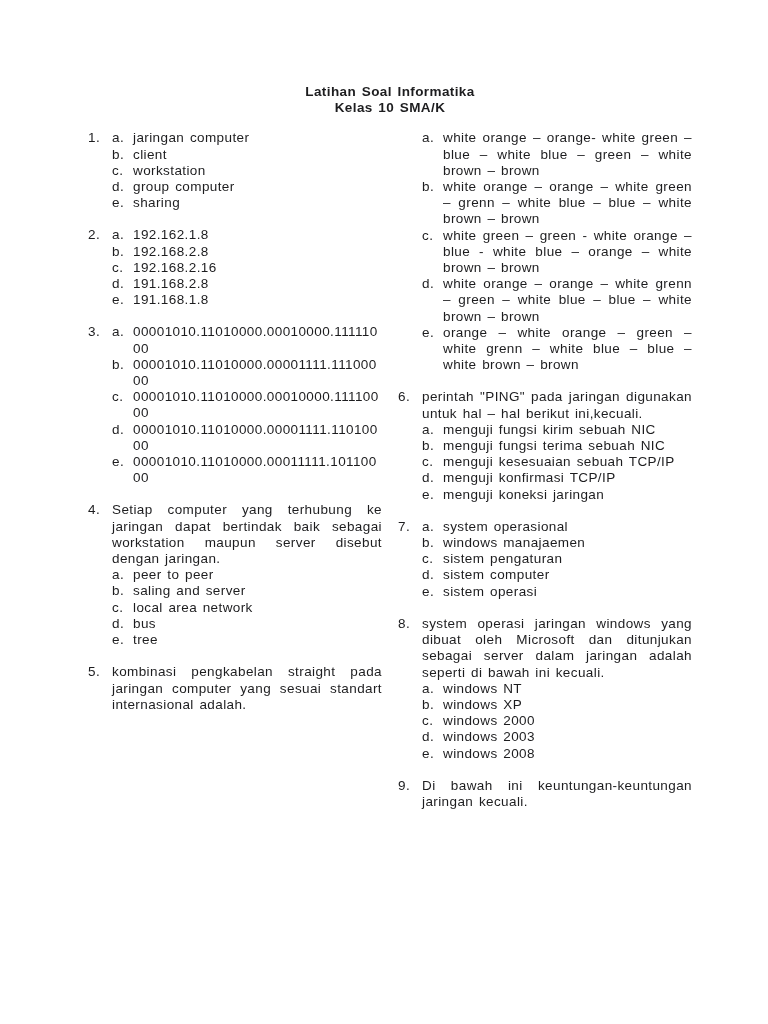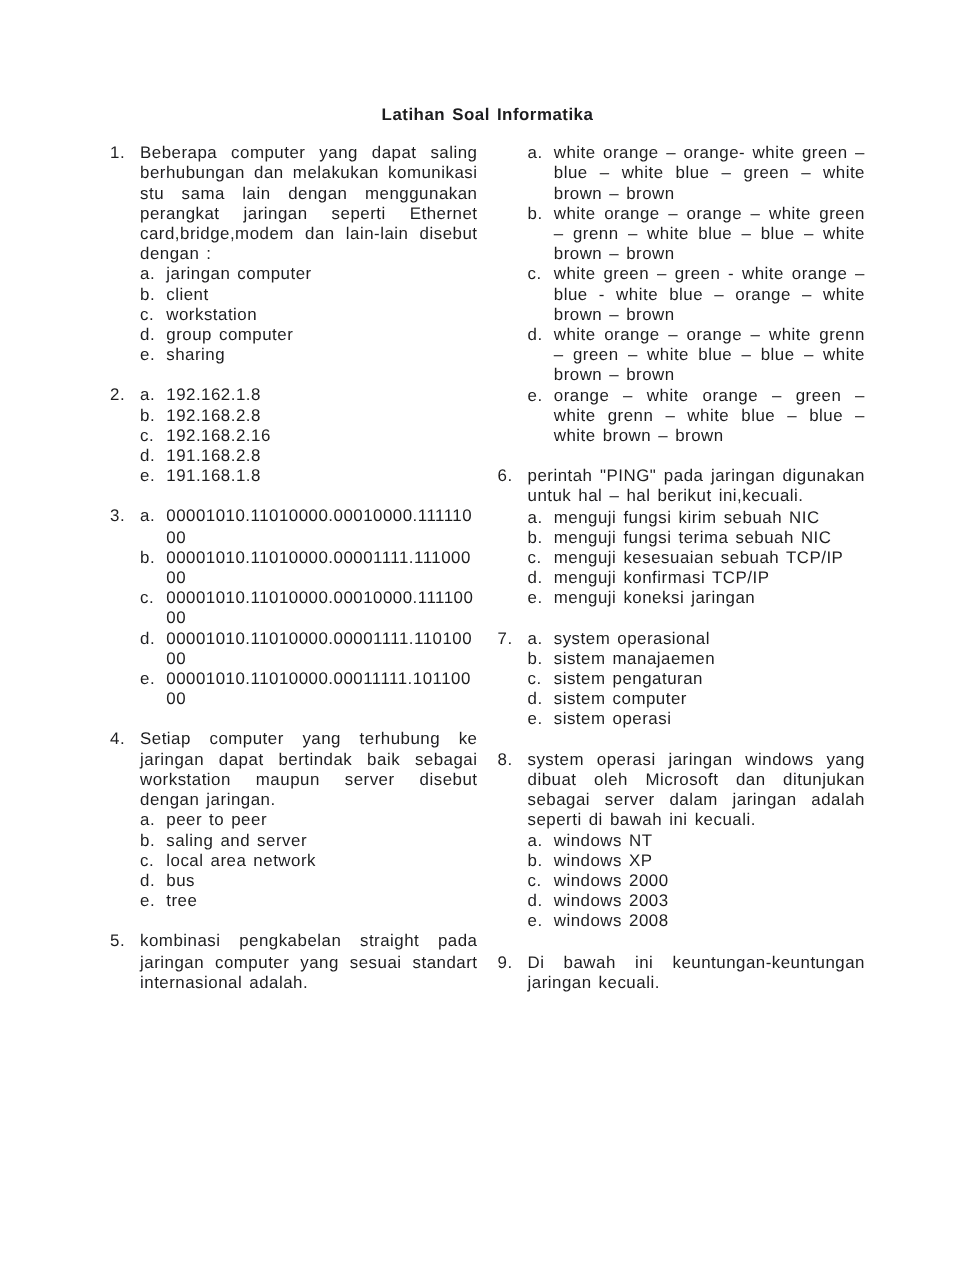--- a/index.html
+++ b/index.html
@@ -62,27 +62,27 @@
     text-align: justify;
     overflow-wrap: anywhere;
   }
 </style>
 </head>
 <body>
 
 <div class="page">
   <div class="title-block">
     <div>Latihan Soal Informatika</div>
+    <div>Kelas 10 SMA/K</div>
   </div>
   <div class="columns">
     <div class="column">
         <div class="question">
     <span class="q-num">1.</span>
     <div class="q-body">
-      <div class="q-text">Beberapa computer yang dapat saling berhubungan dan melakukan komunikasi stu sama lain dengan menggunakan perangkat jaringan seperti Ethernet card,bridge,modem dan lain-lain disebut dengan :</div>
       <div class="q-options">
               <div class="option">
     <span class="opt-label">a.</span>
     <span class="opt-text">jaringan computer</span>
   </div>
               <div class="option">
     <span class="opt-label">b.</span>
     <span class="opt-text">client</span>
   </div>
               <div class="option">
@@ -250,21 +250,21 @@
         <div class="question">
     <span class="q-num">7.</span>
     <div class="q-body">
       <div class="q-options">
               <div class="option">
     <span class="opt-label">a.</span>
     <span class="opt-text">system operasional</span>
   </div>
               <div class="option">
     <span class="opt-label">b.</span>
-    <span class="opt-text">sistem manajaemen</span>
+    <span class="opt-text">windows manajaemen</span>
   </div>
               <div class="option">
     <span class="opt-label">c.</span>
     <span class="opt-text">sistem pengaturan</span>
   </div>
               <div class="option">
     <span class="opt-label">d.</span>
     <span class="opt-text">sistem computer</span>
   </div>
               <div class="option">

